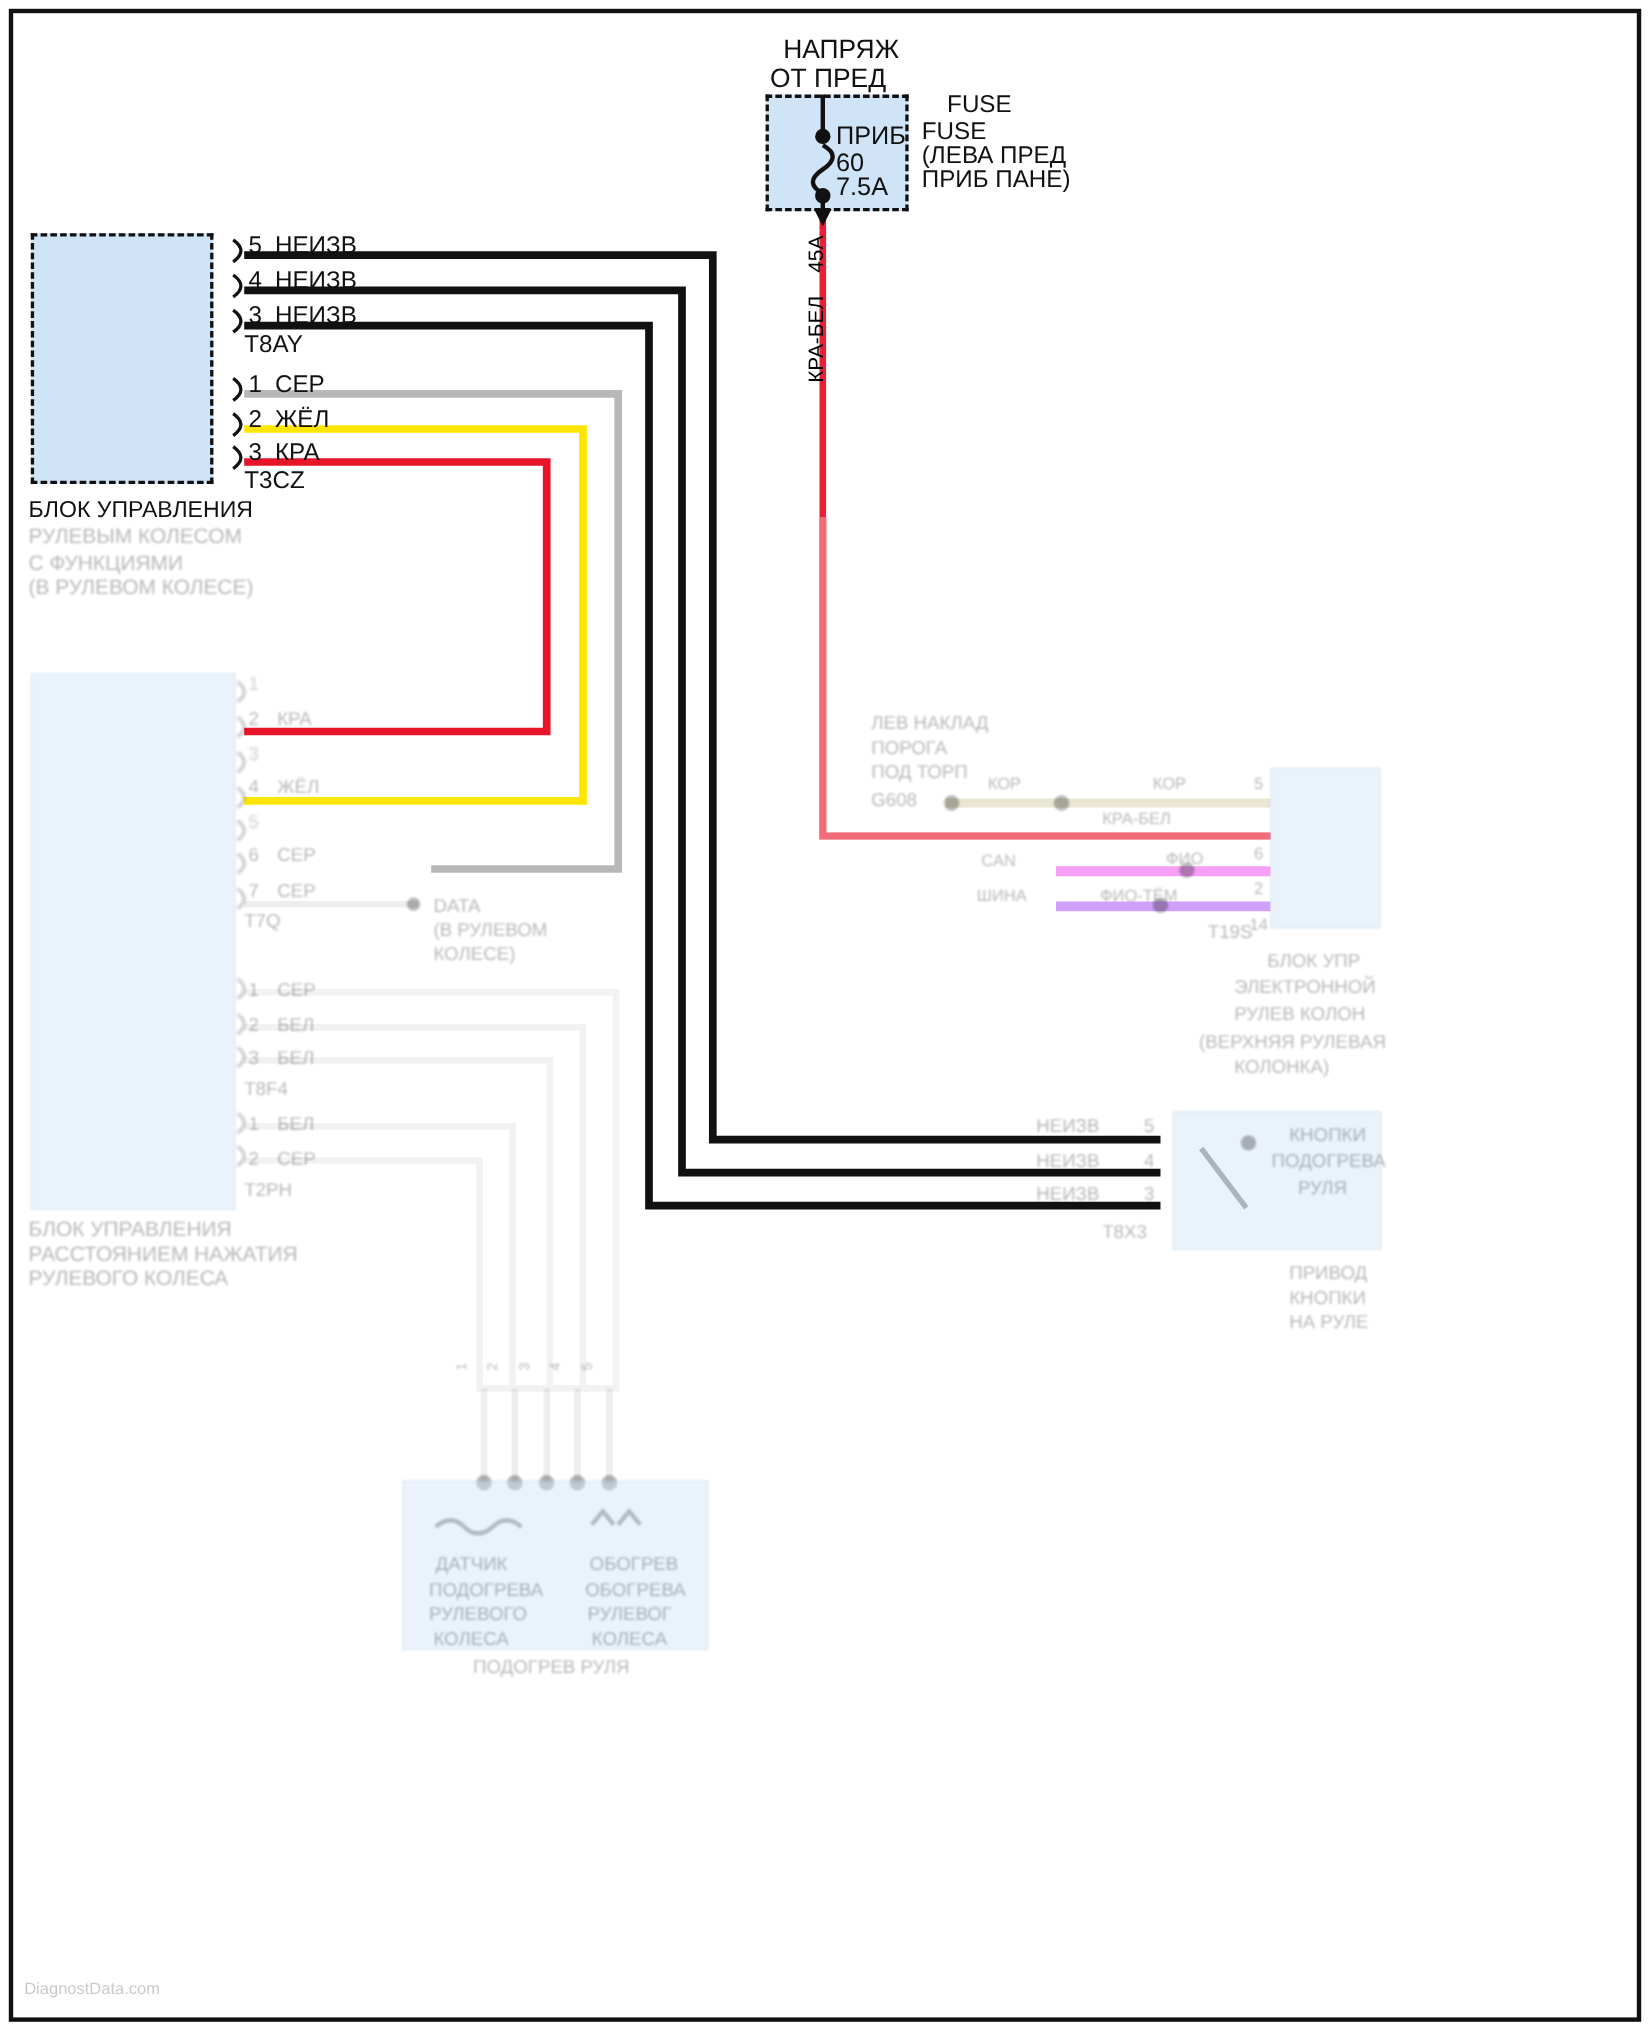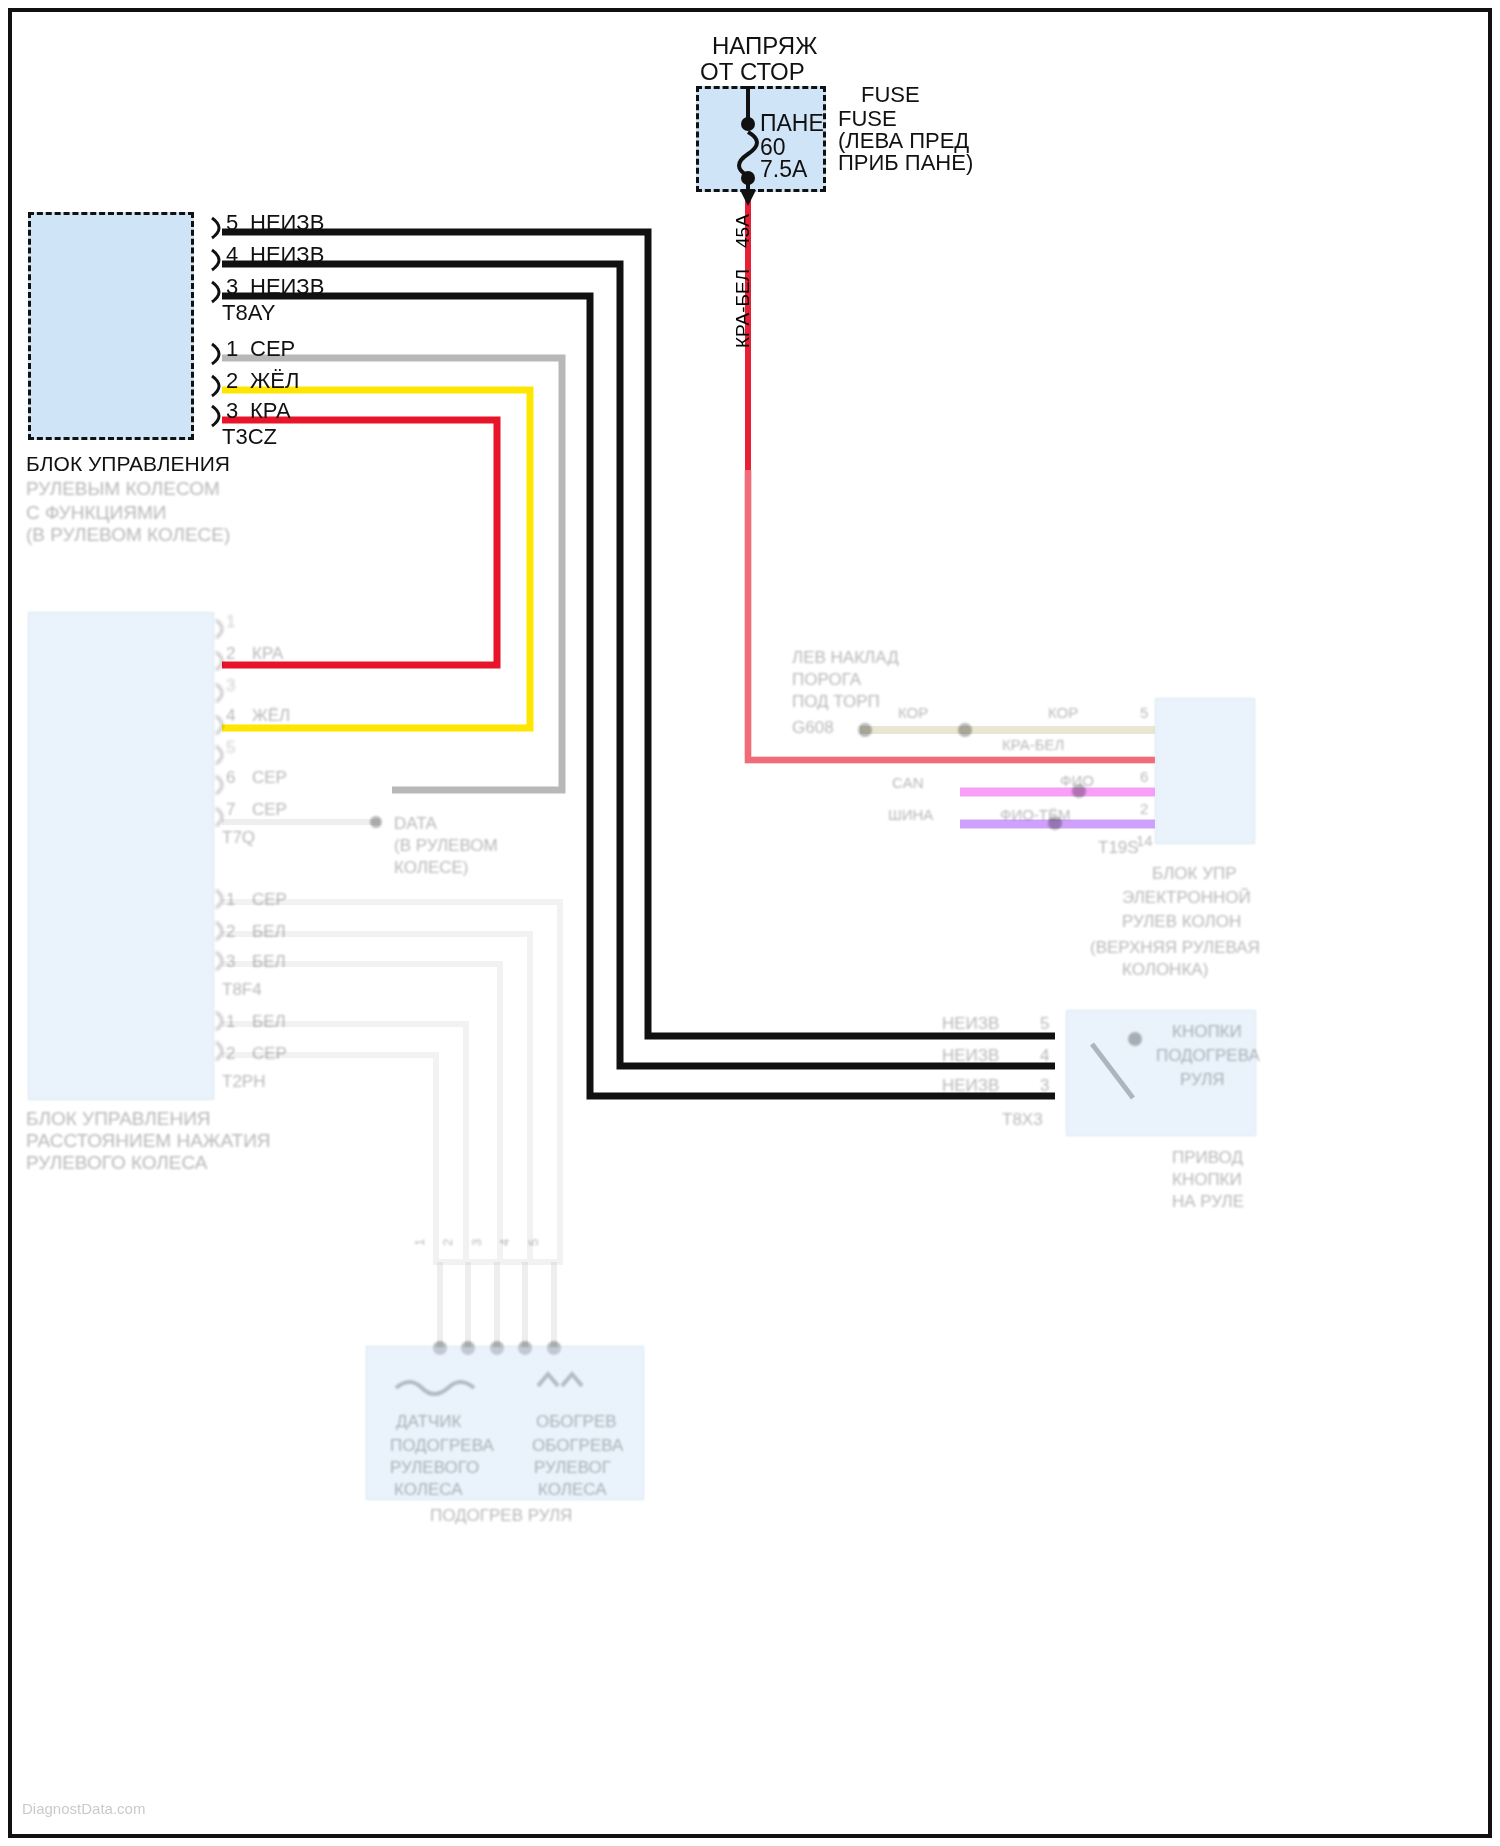--- a/index.html
+++ b/index.html
@@ -76,34 +76,34 @@
       <line x1="960" y1="792" x2="1155" y2="792" stroke="#f24ff2" stroke-width="9"></line>
       <line x1="960" y1="824" x2="1155" y2="824" stroke="#a855f7" stroke-width="9"></line>
     </g>
 
     <g opacity="0.45">
       <line x1="1092" y1="1044" x2="1133" y2="1098" stroke="#111" stroke-width="5"></line>
     </g>
   </svg>
 
   <div class="lbl f24" style="left:712px;top:32px;">НАПРЯЖ</div>
-  <div class="lbl f24" style="left:700px;top:58px;">ОТ СТОР</div>
+  <div class="lbl f24" style="left:700px;top:58px;">ОТ ПРЕД</div>
 
   <div class="blk dashed" style="left:696px;top:86px;width:130px;height:106px;"></div>
 
   <svg width="300" height="200" style="left:690px;top:80px;">
     <line x1="58" y1="6" x2="58" y2="46" stroke="#111" stroke-width="4"></line>
     <path d="M58 52 q18 10 0 22 q-18 12 0 22" stroke="#111" stroke-width="4" fill="none"></path>
     <line x1="58" y1="98" x2="58" y2="118" stroke="#111" stroke-width="4"></line>
     <polygon points="50,110 66,110 58,126" fill="#111"></polygon>
     <circle cx="58" cy="44" r="7" fill="#111"></circle>
     <circle cx="58" cy="98" r="7" fill="#111"></circle>
   </svg>
 
-  <div class="lbl f23" style="left:760px;top:110px;">ПАНЕ</div>
+  <div class="lbl f23" style="left:760px;top:110px;">ПРИБ</div>
   <div class="lbl f23" style="left:760px;top:134px;">60</div>
   <div class="lbl f23" style="left:760px;top:156px;">7.5A</div>
 
   <div class="lbl f22" style="left:838px;top:82px;margin-left:23px;">FUSE</div>
   <div class="lbl f22" style="left:838px;top:106px;">FUSE</div>
   <div class="lbl f22" style="left:838px;top:128px;">(ЛЕВА ПРЕД</div>
   <div class="lbl f22" style="left:838px;top:150px;">ПРИБ ПАНЕ)</div>
 
   <div class="vrot f19" style="left:732px;top:248px;">45A</div>
   <div class="vrot f19" style="left:732px;top:348px;">КРА-БЕЛ</div>

